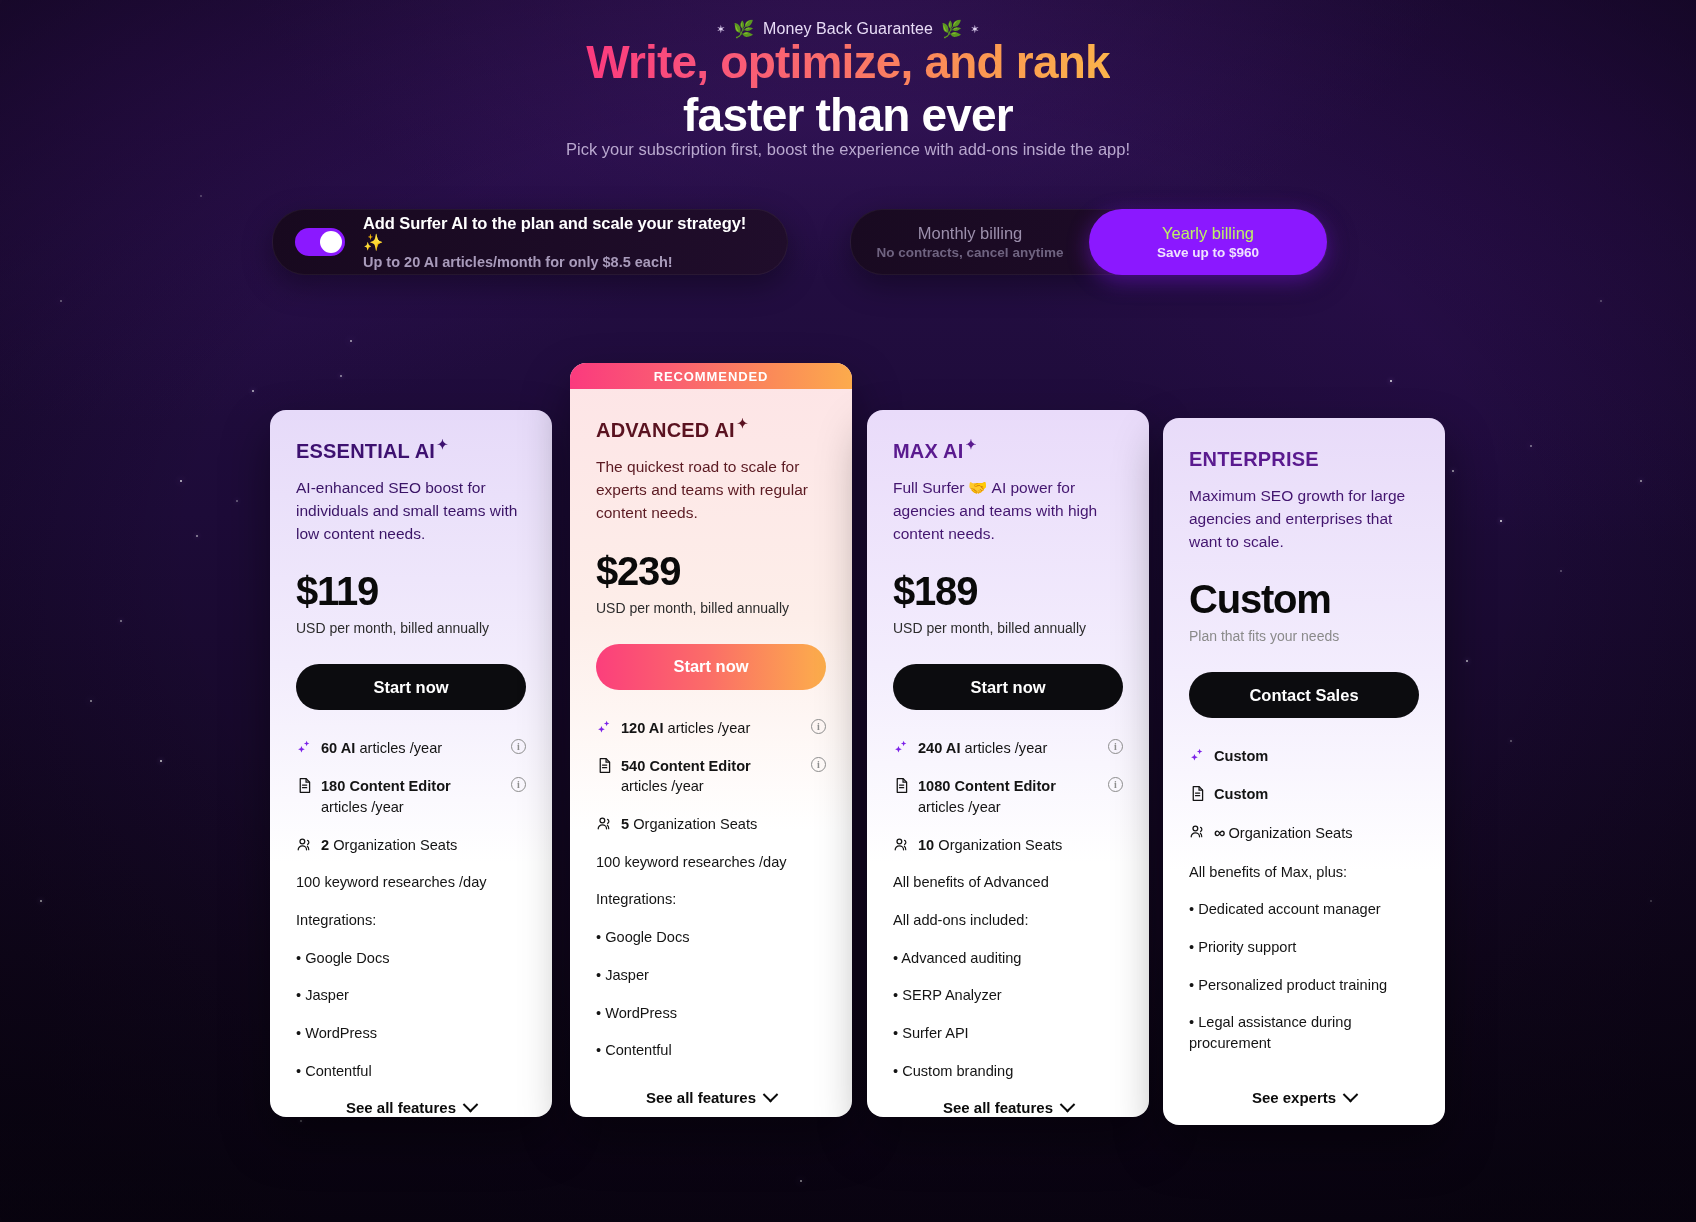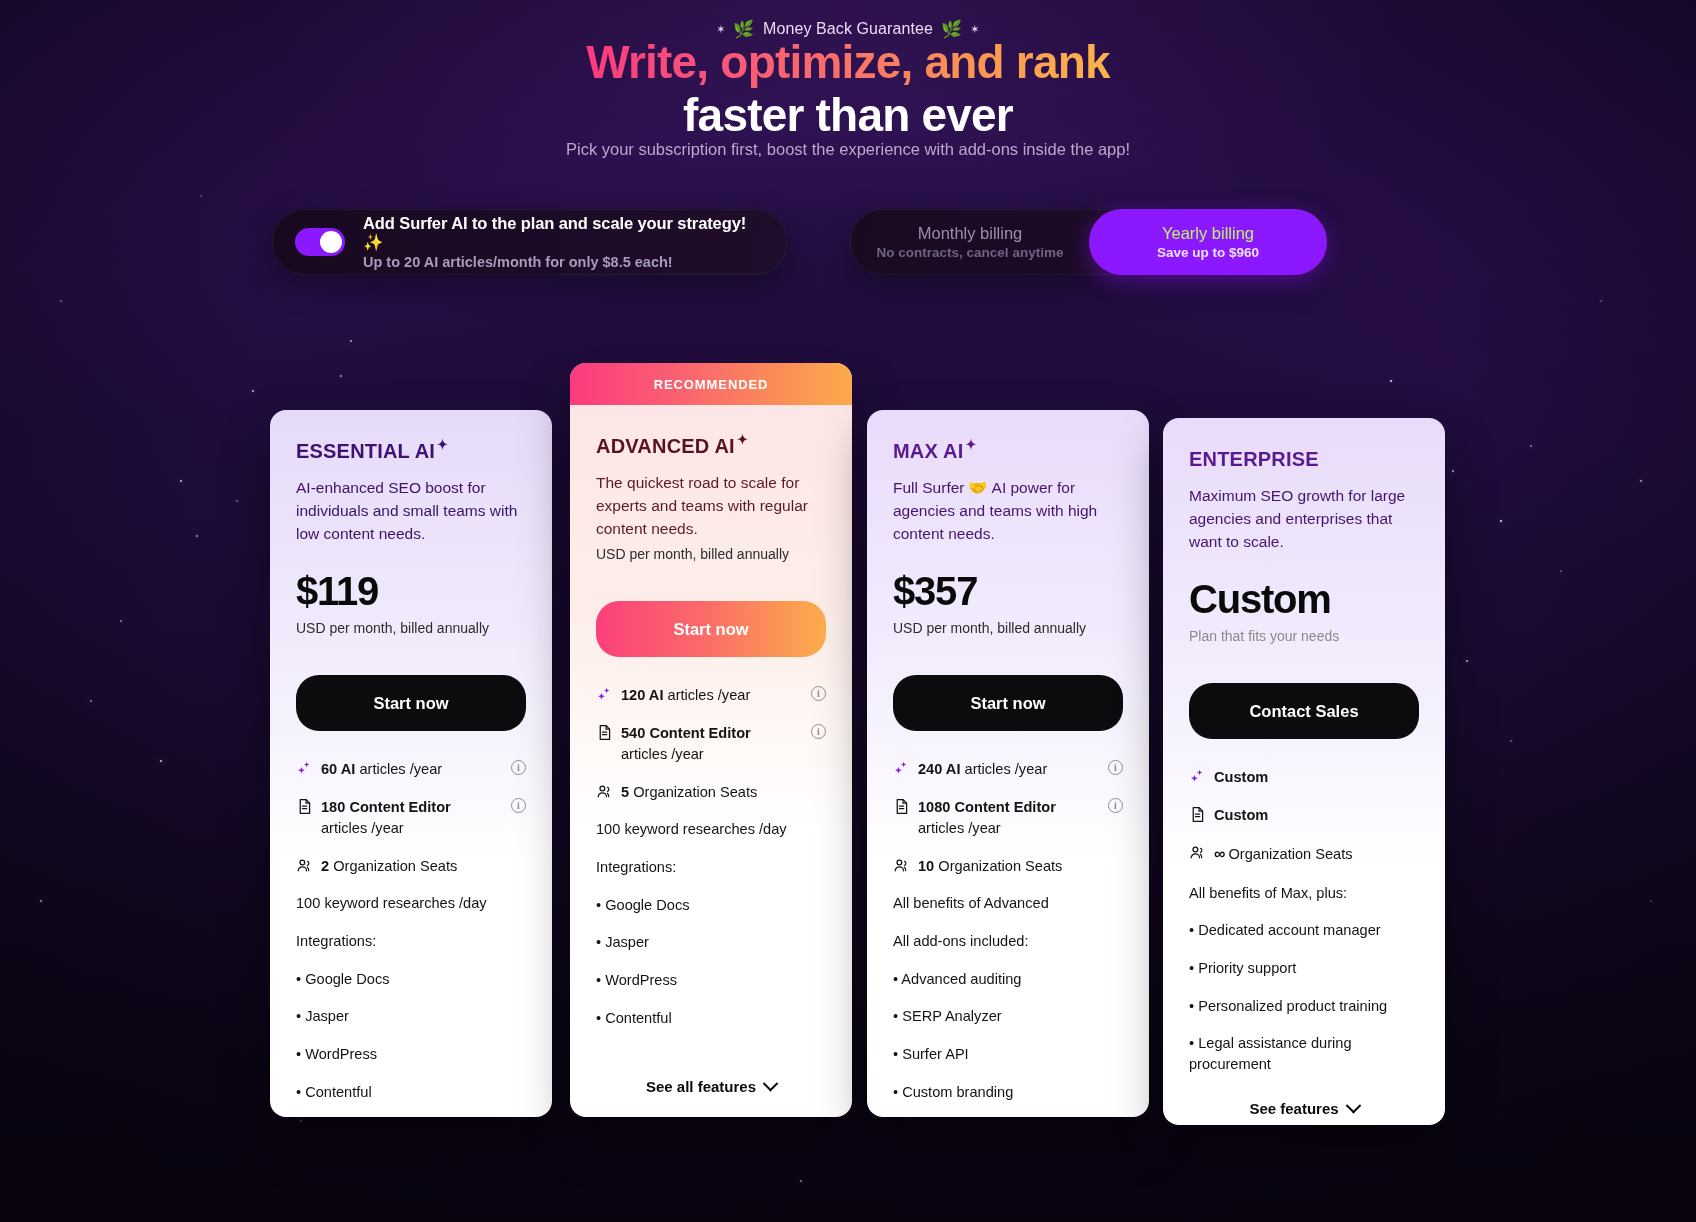--- a/index.html
+++ b/index.html
@@ -139,21 +139,21 @@
   .plan-desc.violet { color: #3a1466; }
   .plan-desc.maroon { color: #5b1a22; }
   .plan-desc.purple { color: #43156f; }
 
   .price { margin-top: 24px; font-size: 40px; font-weight: 700; color: #0a0a0a; letter-spacing: -1.2px; }
   .price.custom { font-size: 40px; }
   .price-note { margin-top: 6px; font-size: 14px; color: #2c2c2c; }
   .price-note.muted { color: #8a8a8a; }
 
   .cta {
-    display: block; width: 100%; margin-top: 39px; height: 56px;
+    display: block; width: 100%; margin-top: 28px; height: 46px;
     border-radius: 23px; border: 0; cursor: pointer;
     font-size: 16.5px; font-weight: 700; color: #fff; font-family: inherit;
   }
   .cta.dark { background: #0c0c0f; }
   .cta.grad { background: linear-gradient(90deg, #fb3f7c 0%, #fb6c68 48%, #fcae4b 100%); }
 
   .features { margin-top: 28px; }
   .frow {
     display: flex; align-items: flex-start; gap: 8px;
     font-size: 14.6px; color: #141414; line-height: 1.42; margin-bottom: 17px;
@@ -309,20 +309,21 @@
     </div>
 
     <div class="card advanced">
       <div class="ribbon">RECOMMENDED</div>
       <div class="inner">
         <div class="plan-name maroon">
           <span>ADVANCED AI</span>
           <span class="spark-sm">✦</span>
         </div>
         <div class="plan-desc maroon">The quickest road to scale for experts and teams with regular content needs.</div>
+        <div class="price">$239</div>
         <div class="price-note">USD per month, billed annually</div>
         <button class="cta grad">Start now</button>
 
         <div class="features">
           <div class="frow">
             <svg class="ic" viewBox="0 0 20 20">
               <path d="M12.5 2.2l.9 2.3 2.3.9-2.3.9-.9 2.3-.9-2.3-2.3-.9 2.3-.9z" fill="#7c22e8"></path>
               <path d="M6.4 8.2l1.1 2.8 2.8 1.1-2.8 1.1-1.1 2.8-1.1-2.8L2.5 12.1l2.8-1.1z" fill="#7c22e8"></path>
             </svg>
             <div><b>120 AI</b> <span>articles /year</span></div>
@@ -358,21 +359,21 @@
       </div>
     </div>
 
     <div class="card max">
       <div class="inner">
         <div class="plan-name purple">
           <span>MAX AI</span>
           <span class="spark-sm">✦</span>
         </div>
         <div class="plan-desc purple">Full Surfer 🤝 AI power for agencies and teams with high content needs.</div>
-        <div class="price">$357</div>
+        <div class="price">$189</div>
         <div class="price-note">USD per month, billed annually</div>
         <button class="cta dark">Start now</button>
 
         <div class="features">
           <div class="frow">
             <svg class="ic" viewBox="0 0 20 20">
               <path d="M12.5 2.2l.9 2.3 2.3.9-2.3.9-.9 2.3-.9-2.3-2.3-.9 2.3-.9z" fill="#7c22e8"></path>
               <path d="M6.4 8.2l1.1 2.8 2.8 1.1-2.8 1.1-1.1 2.8-1.1-2.8L2.5 12.1l2.8-1.1z" fill="#7c22e8"></path>
             </svg>
             <div><b>240 AI</b> <span>articles /year</span></div>
@@ -442,19 +443,19 @@
             <div><span class="infinity">∞</span> <span>Organization Seats</span></div>
           </div>
           <div class="fplain">All benefits of Max, plus:</div>
           <div class="fbullet">• Dedicated account manager</div>
           <div class="fbullet">• Priority support</div>
           <div class="fbullet">• Personalized product training</div>
           <div class="fbullet">• Legal assistance during procurement</div>
         </div>
       </div>
       <div class="card-foot">
-        <span>See features</span>
+        <span>See experts</span>
         <span class="chev"></span>
       </div>
     </div>
 
   </div>
 </div>
 
 </body></html>

